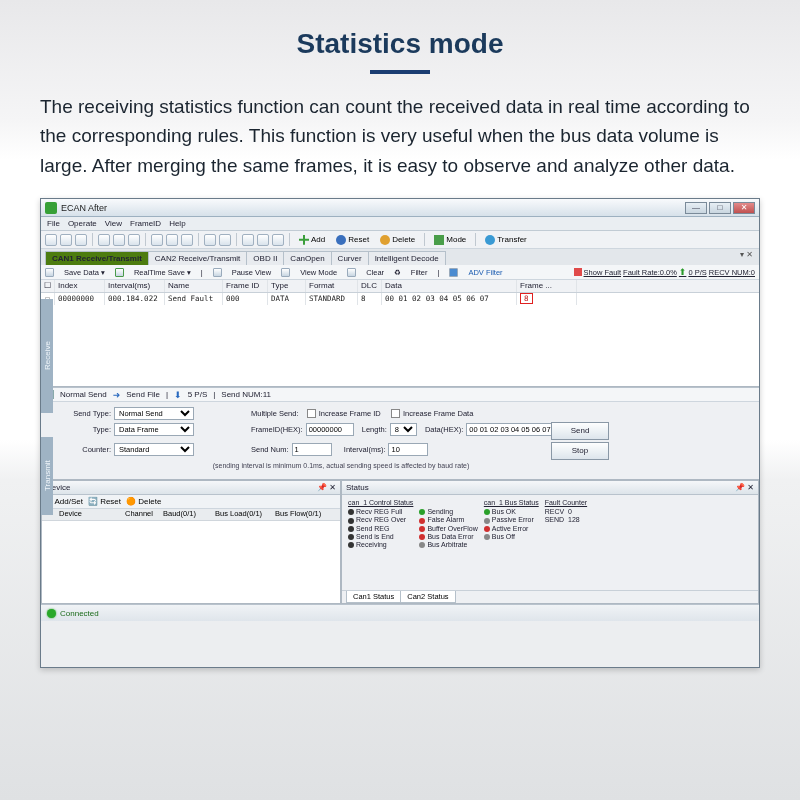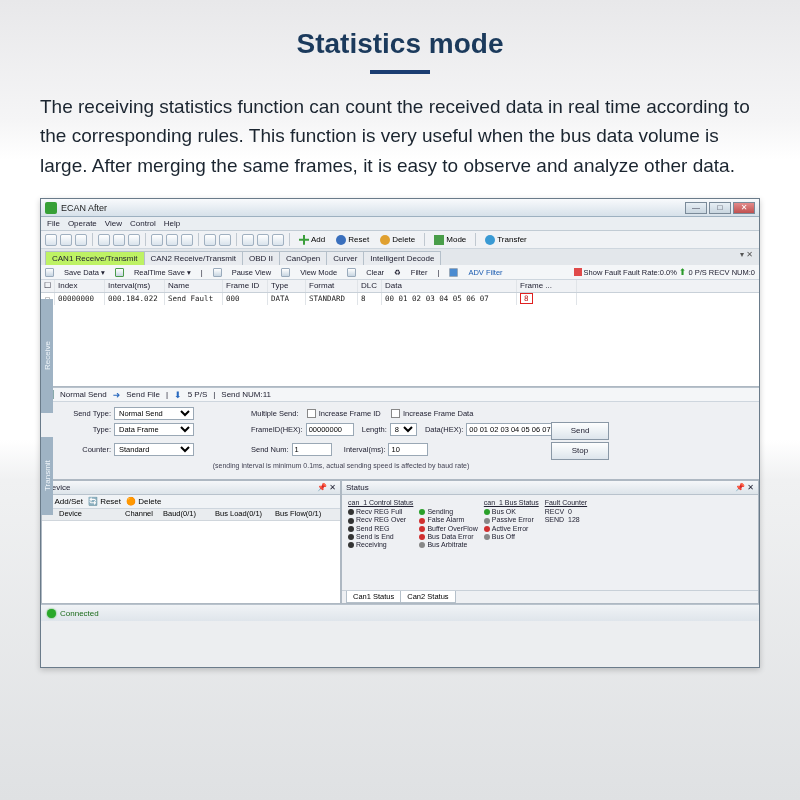--- a/index.html
+++ b/index.html
@@ -94,40 +94,40 @@
 .doctab {
   height: 14px;
   padding: 0 6px;
   background: #e8ebef;
   border: 1px solid #b5c0ca;
   border-bottom: none;
   margin-right: -1px;
   line-height: 13px;
   color: #223;
 }
-.doctab.active { background: #bef264; font-weight: normal; }
+.doctab.active { background: #4d7c0f; font-weight: bold; }
 .doctabs .closex { position: absolute; right: 6px; top: 1px; color: #555; }
 
 .toolbar2 {
   height: 15px;
   display: flex;
   align-items: center;
   gap: 10px;
   padding: 0 4px;
   background: #f4f6f8;
   border-bottom: 1px solid #ced6de;
   font-size: 7.5px;
   color: #223;
   white-space: nowrap;
 }
 .toolbar2 > span { display: inline-flex; align-items: center; gap: 2px; }
 .t2ic { width: 9px; height: 9px; background: linear-gradient(#fff,#c8d6e2); border: 1px solid #9ab; border-radius: 1px; }
 .t2ic.blue { background: #4b8bd0; }
 .t2ic.grn { border-color: #4a9a4a; }
-.t2right { margin-left: auto; display: flex; gap: 6px; align-items: center; }
+.t2right { margin-left: auto; display: flex; gap: 6px; align-items: center; text-decoration: underline; }
 .pflag { width: 8px; height: 8px; background: #e04a4a; }
 .uparrow { color: #2a9a2a; font-size: 9px; }
 
 .grid {
   height: 107px;
   background: #fff;
   border-bottom: 1px solid #aeb8c2;
   overflow: hidden;
 }
 .grid-hdr {
@@ -260,21 +260,21 @@
       <div class="win-btn">—</div>
       <div class="win-btn">□</div>
       <div class="win-btn close">✕</div>
     </div>
   </div>
 
   <div class="menubar">
     <span>File</span>
     <span>Operate</span>
     <span>View</span>
-    <span>Control</span>
+    <span>FrameID</span>
     <span>Help</span>
   </div>
 
   <div class="toolbar1">
     <span class="tico"></span>
     <span class="tico"></span>
     <span class="tico"></span>
     <span class="tsep"></span>
     <span class="tico"></span>
     <span class="tico"></span>

